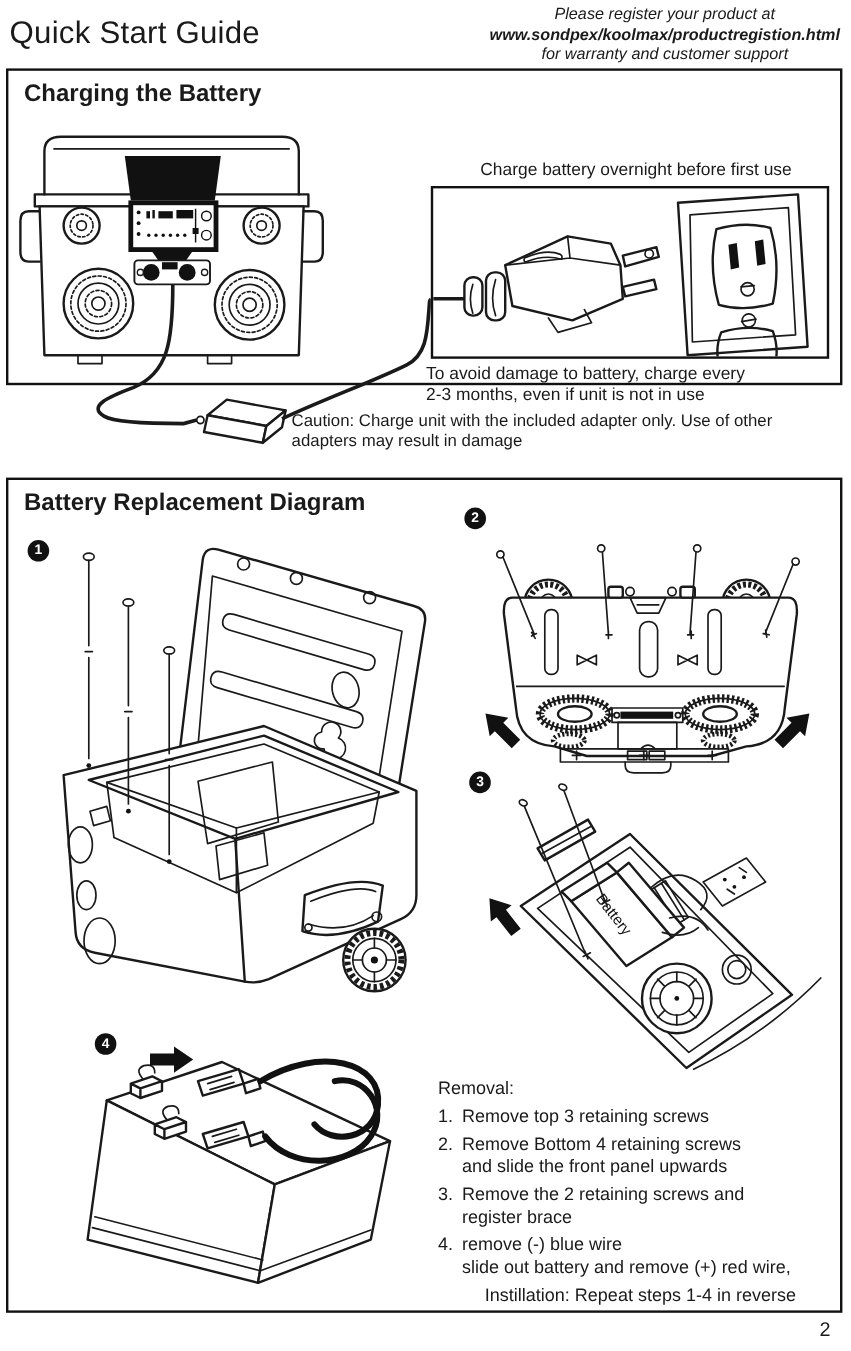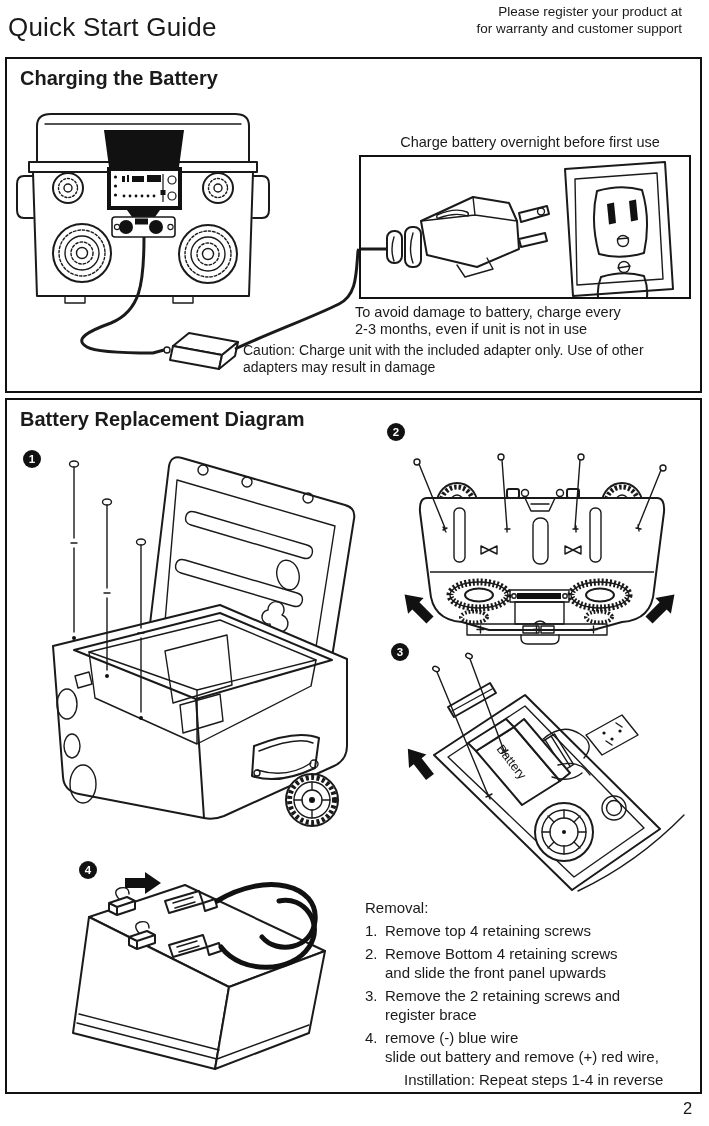--- a/index.html
+++ b/index.html
@@ -1,22 +1,22 @@
 <!DOCTYPE html>
 <html><head>
 <meta charset="utf-8">
 <style>
   html,body{margin:0;padding:0;background:#fff;}
   body{width:709px;height:1126px;position:relative;font-family:"Liberation Sans",sans-serif;color:#1a1a1a;overflow:hidden;}
   .abs{position:absolute;}
   #page-title{left:8px;top:12px;font-size:26px;font-weight:normal;letter-spacing:.2px;}
-  #register-note{right:27px;top:4px;text-align:right;font-size:13.5px;line-height:16.5px;}
+  #register-note{right:9px;top:4px;text-align:center;font-size:13.5px;line-height:16.5px;font-style:italic;}
   #register-note .bold{font-weight:bold;}
   .sect{position:absolute;left:5px;width:697px;border:2.5px solid #111;box-sizing:border-box;background:#fff;}
-  #charging-section{top:57px;height:336px;}
+  #charging-section{top:57px;height:264px;}
   #battery-section{top:398px;height:696px;}
   .sect-title{position:absolute;left:13px;top:8px;font-size:20px;font-weight:bold;}
   #overnight-note{left:357px;top:75px;width:332px;text-align:center;font-size:14.5px;}
   #plug-box{left:352px;top:96px;width:332px;height:144px;border:2px solid #111;box-sizing:border-box;background:#fff;}
   #avoid-note{left:348px;top:245px;width:340px;text-align:left;font-size:14.5px;line-height:17px;}
   #caution-note{left:236px;top:283px;width:456px;font-size:14px;line-height:17px;}
   #caution-note b{font-weight:normal;}
   .badge{position:absolute;width:18px;height:18px;border-radius:50%;background:#111;color:#fff;
          font-size:11.5px;font-weight:bold;display:flex;align-items:center;justify-content:center;}
   #removal-instructions{left:358px;top:498px;width:338px;font-size:15px;line-height:19px;}
@@ -31,20 +31,21 @@
   .lnw{stroke:#1a1a1a;fill:#fff;stroke-width:2;stroke-linejoin:round;stroke-linecap:round;}
   .fillk{fill:#111;stroke:none;}
 </style>
 </head>
 <body>
 
 <div class="abs" id="page-title">Quick Start Guide</div>
 
 <div class="abs" id="register-note">
   <div>Please register your product at</div>
+  <div class="bold">www.sondpex/koolmax/productregistion.html</div>
   <div>for warranty and customer support</div>
 </div>
 
 <div class="sect" id="charging-section">
   <div class="sect-title">Charging the Battery</div>
 
   <svg class="abs" style="left:0;top:0;" width="690" height="321" viewBox="0 0 690 321">
     <g transform="translate(20,53)">
 
       <path class="ln" d="M10,50 V14 Q10,2 24,2 H208 Q222,2 222,14 V50"></path>
@@ -369,21 +370,21 @@
       <path d="M164,92 C185,120 235,118 252,92 C268,68 246,40 222,46" fill="none" stroke="#111" stroke-width="5" stroke-linecap="round"></path>
     </g>
     <path class="fillk" d="M0,-5 L20,-5 L20,-11 L36,0 L20,11 L20,5 L0,5 Z" transform="translate(68,28)"></path>
   </svg>
 
   <div class="abs" id="removal-instructions">
     <div>Removal:</div>
     <div class="rstep">
       <span class="rnum">1.</span>
       <span class="rlines">
-          <span>Remove top 4 retaining screws</span>
+          <span>Remove top 3 retaining screws</span>
         </span>
     </div>
     <div class="rstep">
       <span class="rnum">2.</span>
       <span class="rlines">
         <span>Remove Bottom 4 retaining screws</span>
         <span>and slide the front panel upwards</span>
       </span>
     </div>
     <div class="rstep">

